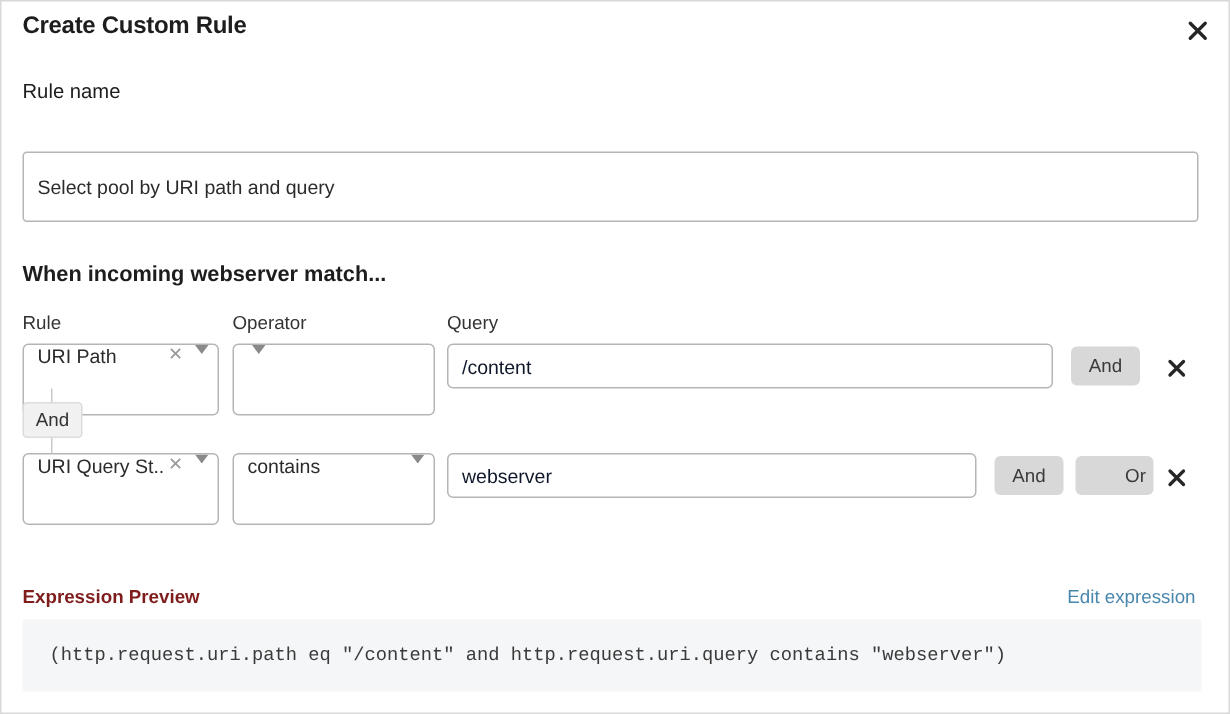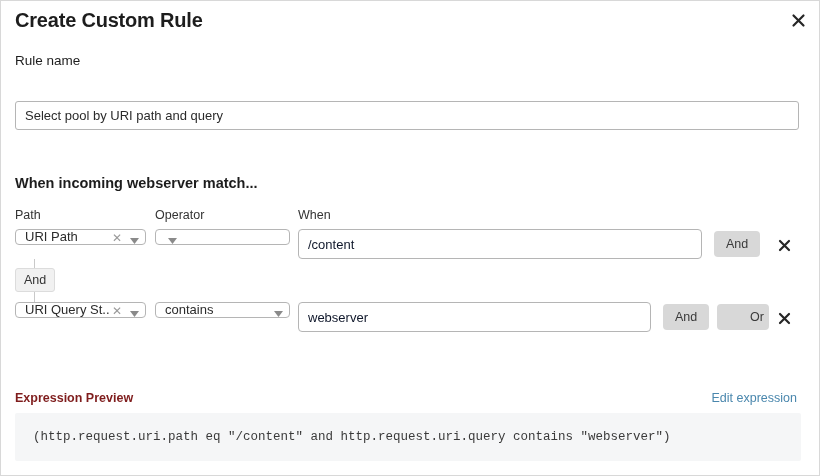--- a/index.html
+++ b/index.html
@@ -33,21 +33,21 @@
     justify-content: center;
     cursor: pointer;
     color: #262626;
   }
   .close-btn svg { display: block; }
 
   .title {
     position: absolute;
     left: 14px;
     top: 8px;
-    font-size: 20px;
+    font-size: 16px;
     font-weight: bold;
     letter-spacing: -0.2px;
     color: #1d1d1d;
   }
 
   .section-label {
     position: absolute;
     left: 14px;
     font-size: 13.5px;
     color: #1d1d1d;
@@ -58,21 +58,21 @@
     left: 14px;
     top: 74px;
     font-size: 12.5px;
     color: #777777;
   }
   .rule-name-input {
     position: absolute;
     left: 14px;
     top: 100px;
     width: 784px;
-    height: 29px;
+    height: 47px;
     box-sizing: border-box;
     border: 1px solid #b5b5b5;
     border-radius: 3px;
     background: #ffffff;
     padding: 0 9px;
     font-family: "Liberation Sans", sans-serif;
     font-size: 13px;
     color: #2b2b2b;
     outline: none;
   }
@@ -96,26 +96,26 @@
   .col-operator { left: 154px; }
   .col-value { left: 297px; }
 
   .row { position: absolute; left: 0; width: 820px; }
   .row-1 { top: 228px; }
   .row-2 { top: 301px; }
 
   .ctrl {
     position: absolute;
     box-sizing: border-box;
-    height: 16px;
+    height: 48px;
     border: 1px solid #b5b5b5;
     border-radius: 4px;
     background: #ffffff;
     display: flex;
-    align-items: flex-end;
+    align-items: flex-start;
     font-size: 13px;
     color: #2b2b2b;
   }
   .select-field {
     left: 14px;
     width: 131px;
     padding-left: 9px;
     padding-right: 4px;
     cursor: pointer;
   }
@@ -276,23 +276,23 @@
     <svg width="15" height="15" viewBox="0 0 15 15" aria-hidden="true">
       <path d="M2.5 2.5 L12.5 12.5 M12.5 2.5 L2.5 12.5" stroke="#262626" stroke-width="2.2" stroke-linecap="round"></path>
     </svg>
   </div>
 
   <div class="section-label rule-name-label">Rule name</div>
   <input class="rule-name-input" type="text" value="Select pool by URI path and query" style="">
 
   <div class="match-heading">When incoming webserver match...</div>
 
-  <div class="col-label col-field">Path</div>
+  <div class="col-label col-field">Rule</div>
   <div class="col-label col-operator">Operator</div>
-  <div class="col-label col-value">When</div>
+  <div class="col-label col-value">Query</div>
 
   <div class="row row-1">
     <div class="ctrl select-field">
       <span class="select-text">URI Path</span>
       <span class="clear-x">✕</span>
       <span class="caret">
         <svg width="9" height="6" viewBox="0 0 9 6" aria-hidden="true">
             <path d="M0 0 L9 0 L4.5 6 Z" fill="#8a8a8a"></path>
           </svg>
       </span>

